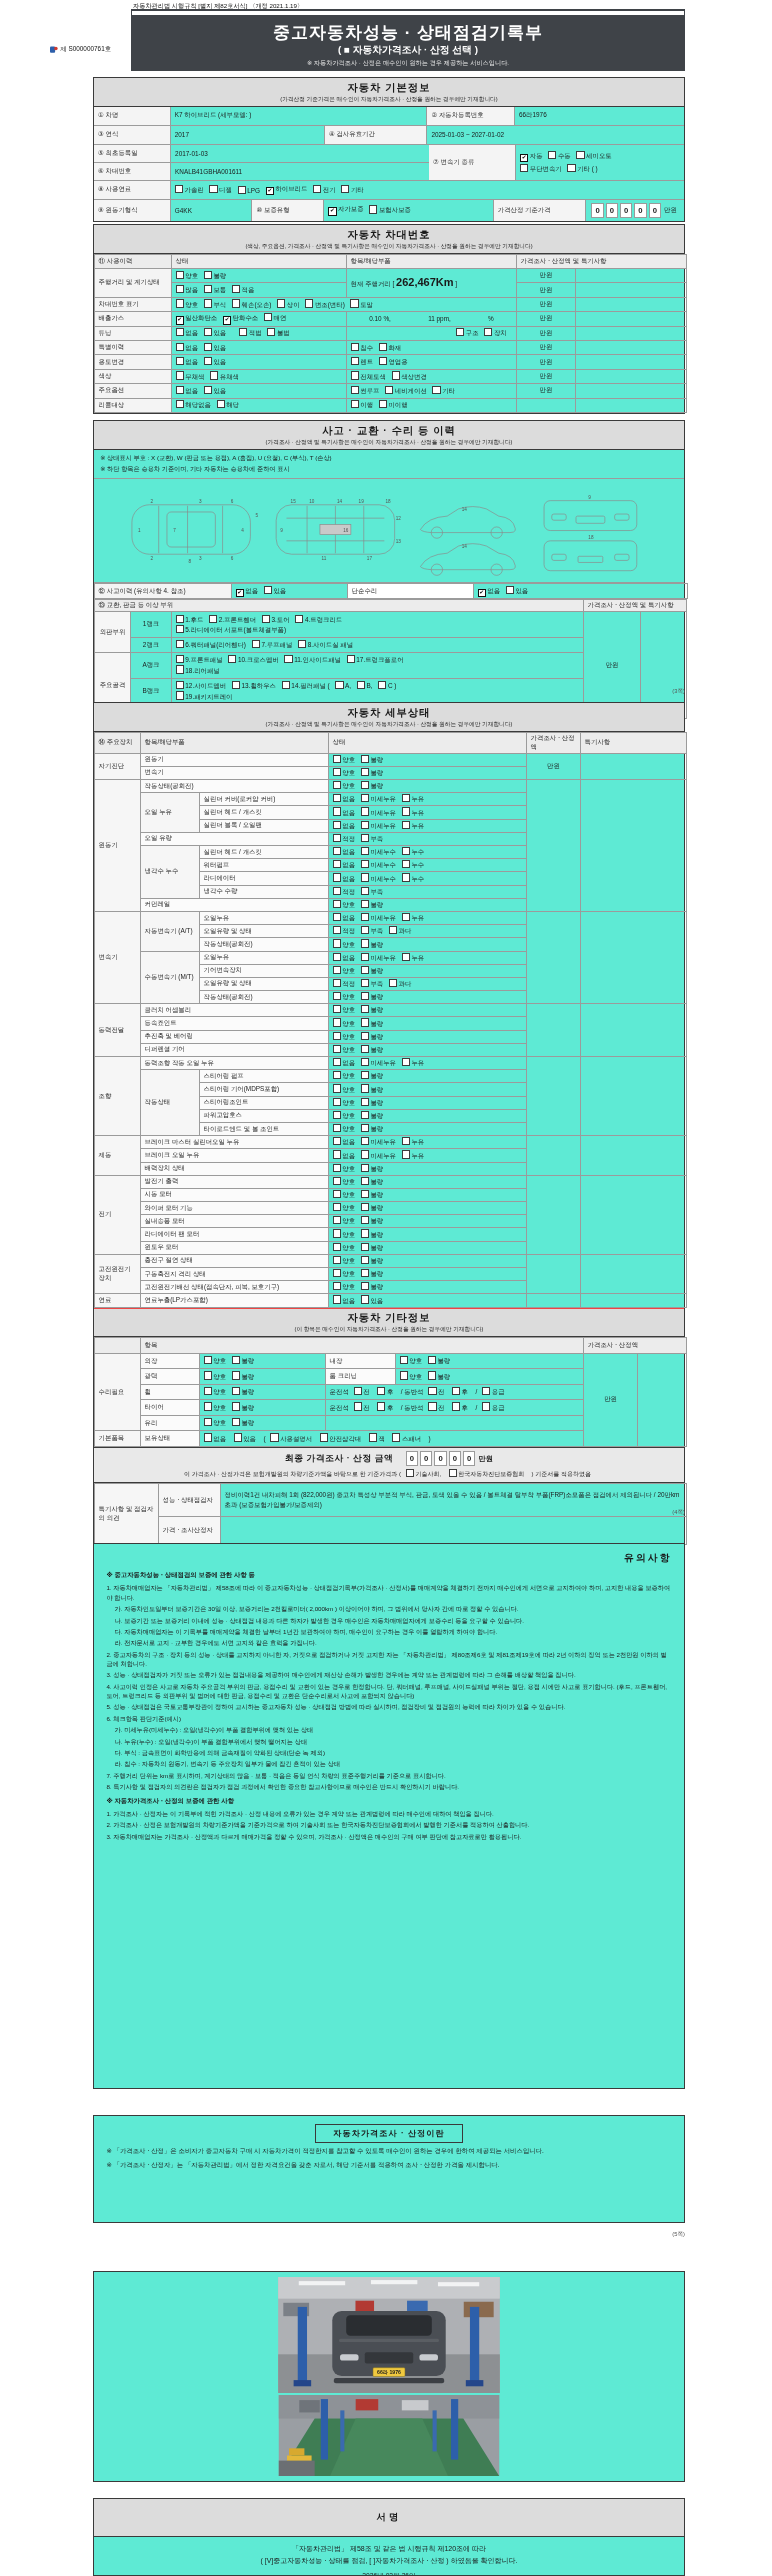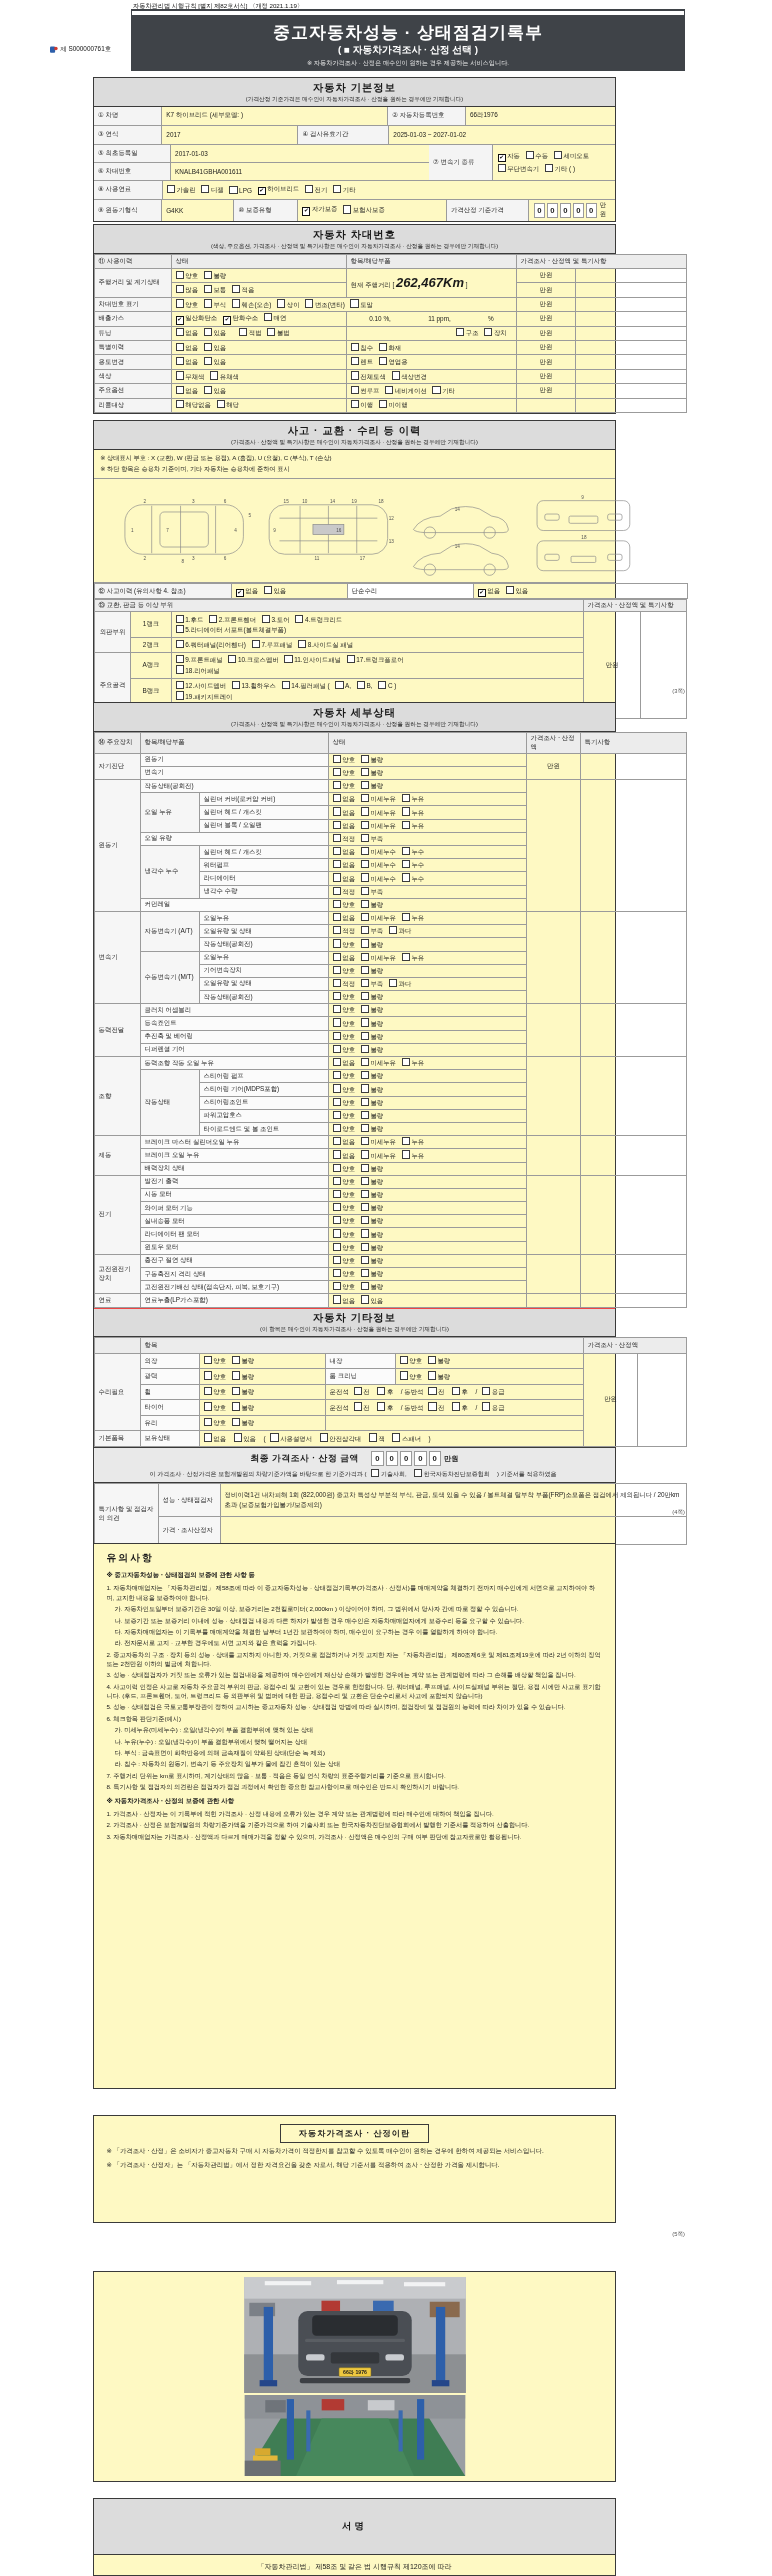--- a/index.html
+++ b/index.html
@@ -5,21 +5,21 @@
   html,body{margin:0;padding:0;background:#fff;}
   body{font-family:"Liberation Sans","DejaVu Sans",sans-serif;color:#1a1a1a;}
   .page{position:relative;width:773px;height:2576px;background:#ffffff;overflow:hidden;}
   .topnote{position:absolute;top:1.5px;left:133px;font-size:6.2px;color:#111;}
   .docno{position:absolute;top:45px;left:50px;font-size:6.4px;color:#111;display:flex;align-items:center;gap:2.1px;}
   .titleband{position:absolute;top:9.3px;left:131px;width:554px;height:62px;background:#3f4348;color:#fff;text-align:center;box-sizing:border-box;padding-top:2.1px;}
   .titleband .wstrip{height:4.1px;background:#fff;margin:0 1px 5.2px 1px;}
   .titleband .main{font-size:17px;font-weight:bold;letter-spacing:1px;}
   .titleband .sub{font-size:9.8px;font-weight:bold;margin-top:0;}
   .titleband .note{font-size:6.2px;color:#e8e8e8;margin-top:2.1px;}
-  .box{position:absolute;left:93px;width:523px;border:1px solid #3a3a3a;background:#fef9c3;box-sizing:border-box;}
+  .box{position:absolute;left:93px;width:592px;border:1px solid #3a3a3a;background:#5eead4;box-sizing:border-box;}
   .band{background:#dcdcdc;border-bottom:1px solid #3a3a3a;text-align:center;padding:2.6px 0 2.1px;}
   .band .t{font-size:10.3px;font-weight:bold;letter-spacing:1px;}
   .band .n{font-size:5.7px;color:#222;margin-top:1px;}
   .pagemark{position:absolute;left:93px;width:592px;text-align:right;font-size:5.7px;color:#555;}
   
   .fr{display:flex;border-bottom:0.5px solid #9b9b9b;align-items:stretch;}
   .fr:last-child{border-bottom:none;}
   .fc{border-right:0.5px solid #9b9b9b;padding:1.5px 4.1px;font-size:6.4px;display:flex;align-items:center;box-sizing:border-box;overflow:hidden;}
   .fc:last-child{border-right:none;}
   .lab{background:#f4f4f4;}
@@ -38,21 +38,21 @@
   .cb.ck{border-color:#111;}
   .opt{margin-right:5.7px;white-space:nowrap;}
   .tt{margin-right:3.1px;white-space:nowrap;}
   .digit{display:inline-block;width:10.3px;height:13px;border:0.5px solid #9b9b9b;background:#fff;font-size:7.7px;font-weight:bold;text-align:center;line-height:13px;margin:0 1px;vertical-align:middle;}
   .legend{padding:3.6px 6.2px;border-bottom:0.5px solid #9b9b9b;font-size:6.2px;line-height:1.7;}
   .diagwrap{border-bottom:0.5px solid #9b9b9b;text-align:center;padding:1px 0;}
   .finalband{background:#e9e9e9;border-top:1px solid #3a3a3a;border-bottom:1px solid #3a3a3a;text-align:center;padding:3.6px 0 3.1px;}
   .finalband .fl{font-size:8.8px;font-weight:bold;letter-spacing:0.5px;}
   .finalband .fnote{font-size:6px;margin-top:2.6px;color:#222;}
   .noticebox{padding:8.2px 12.4px;box-sizing:border-box;overflow:hidden;}
-  .noticebox h2{margin:0 0 6.2px 0;text-align:left;font-size:9.8px;letter-spacing:2.1px;}
+  .noticebox h2{margin:0 0 6.2px 0;text-align:right;font-size:9.8px;letter-spacing:2.1px;}
   .noticebox .nh{font-weight:bold;font-size:6.4px;margin:5.2px 0 3.1px;}
   .noticebox p{font-size:6.2px;line-height:1.5;margin:2.1px 0;}
   .noticebox p.subp{margin-left:8.2px;}
   .surveybox{padding:8.2px 12.4px;box-sizing:border-box;text-align:center;}
   .surveybox .stitle{display:inline-block;border:0.8px solid #3a3a3a;padding:3.1px 17.5px;font-weight:bold;font-size:8.2px;letter-spacing:1px;}
   .surveybox .sline{font-size:6.4px;line-height:1.65;text-align:left;margin-top:3.1px;}
   .photobody{text-align:center;padding:5.2px 0;}
   .signbody{text-align:center;position:relative;}
   .signbody .sl{font-size:7px;line-height:1.7;}
   .signbody .sdate{font-size:6.7px;margin-top:5.2px;}
@@ -167,21 +167,21 @@
           <tbody>
             <tr>
               <td class="hd">⑪ 사용이력</td>
               <td class="hd">상태</td>
               <td class="hd">항목/해당부품</td>
               <td class="hd" colspan="2">가격조사 · 산정액 및 특기사항</td>
             </tr>
             <tr style="height:13px;">
               <td class="lab" rowspan="2">주행거리 및 계기상태</td>
               <td><span class="opt"><span class="cb"></span>양호</span><span class="opt"><span class="cb"></span>불량</span></td>
-              <td rowspan="2">현재 주행거리 [ <b style="font-size:13px;font-style:italic;">262,467Km</b> ]</td>
+              <td rowspan="2">현재 주행거리 [ <b style="font-size:11px;">262,467Km</b> ]</td>
               <td class="price">만원</td>
               <td></td>
             </tr>
             <tr style="height:13px;">
               <td><span class="opt"><span class="cb"></span>많음</span><span class="opt"><span class="cb"></span>보통</span><span class="opt"><span class="cb"></span>적음</span></td>
               <td class="price">만원</td>
               <td></td>
             </tr>
             <tr>
               <td class="lab">차대번호 표기</td>
@@ -788,21 +788,21 @@
         <rect x="120" y="30" width="8" height="80" fill="#3a6ab0"></rect>
           <rect x="300" y="30" width="8" height="80" fill="#3a6ab0"></rect>
         <rect x="16" y="118" width="48" height="28" fill="#e3b73a"></rect>
           <rect x="20" y="104" width="30" height="14" fill="#d7a92f"></rect>
         <rect x="0" y="128" width="70" height="30" fill="#6b6f73"></rect>
       </svg>
     </div>
   </div>
 
   <div class="box" style="top:2498px;height:78px;overflow:hidden;">
-    <div class="band" style="padding:21px 0;">
+    <div class="band" style="padding:12px 0;">
       <div class="t" style="font-size:9.3px;letter-spacing:3.1px;">서명</div>
     </div>
     <div class="signbody">
       <div class="sl" style="margin-top:6.2px;">「자동차관리법」 제58조 및 같은 법 시행규칙 제120조에 따라</div>
       <div class="sl">( [V]중고자동차성능 · 상태를 점검, [  ]자동차가격조사 · 산정 ) 하였음을 확인합니다.</div>
       <div class="sdate">2026년 02월 26일</div>
       <div class="signrow">
         <span class="sn1">중고자동차성능 · 상태점검자 :</span>
         <span class="sn2">(서명 또는 인)</span>
         <span class="stamp">인</span>

